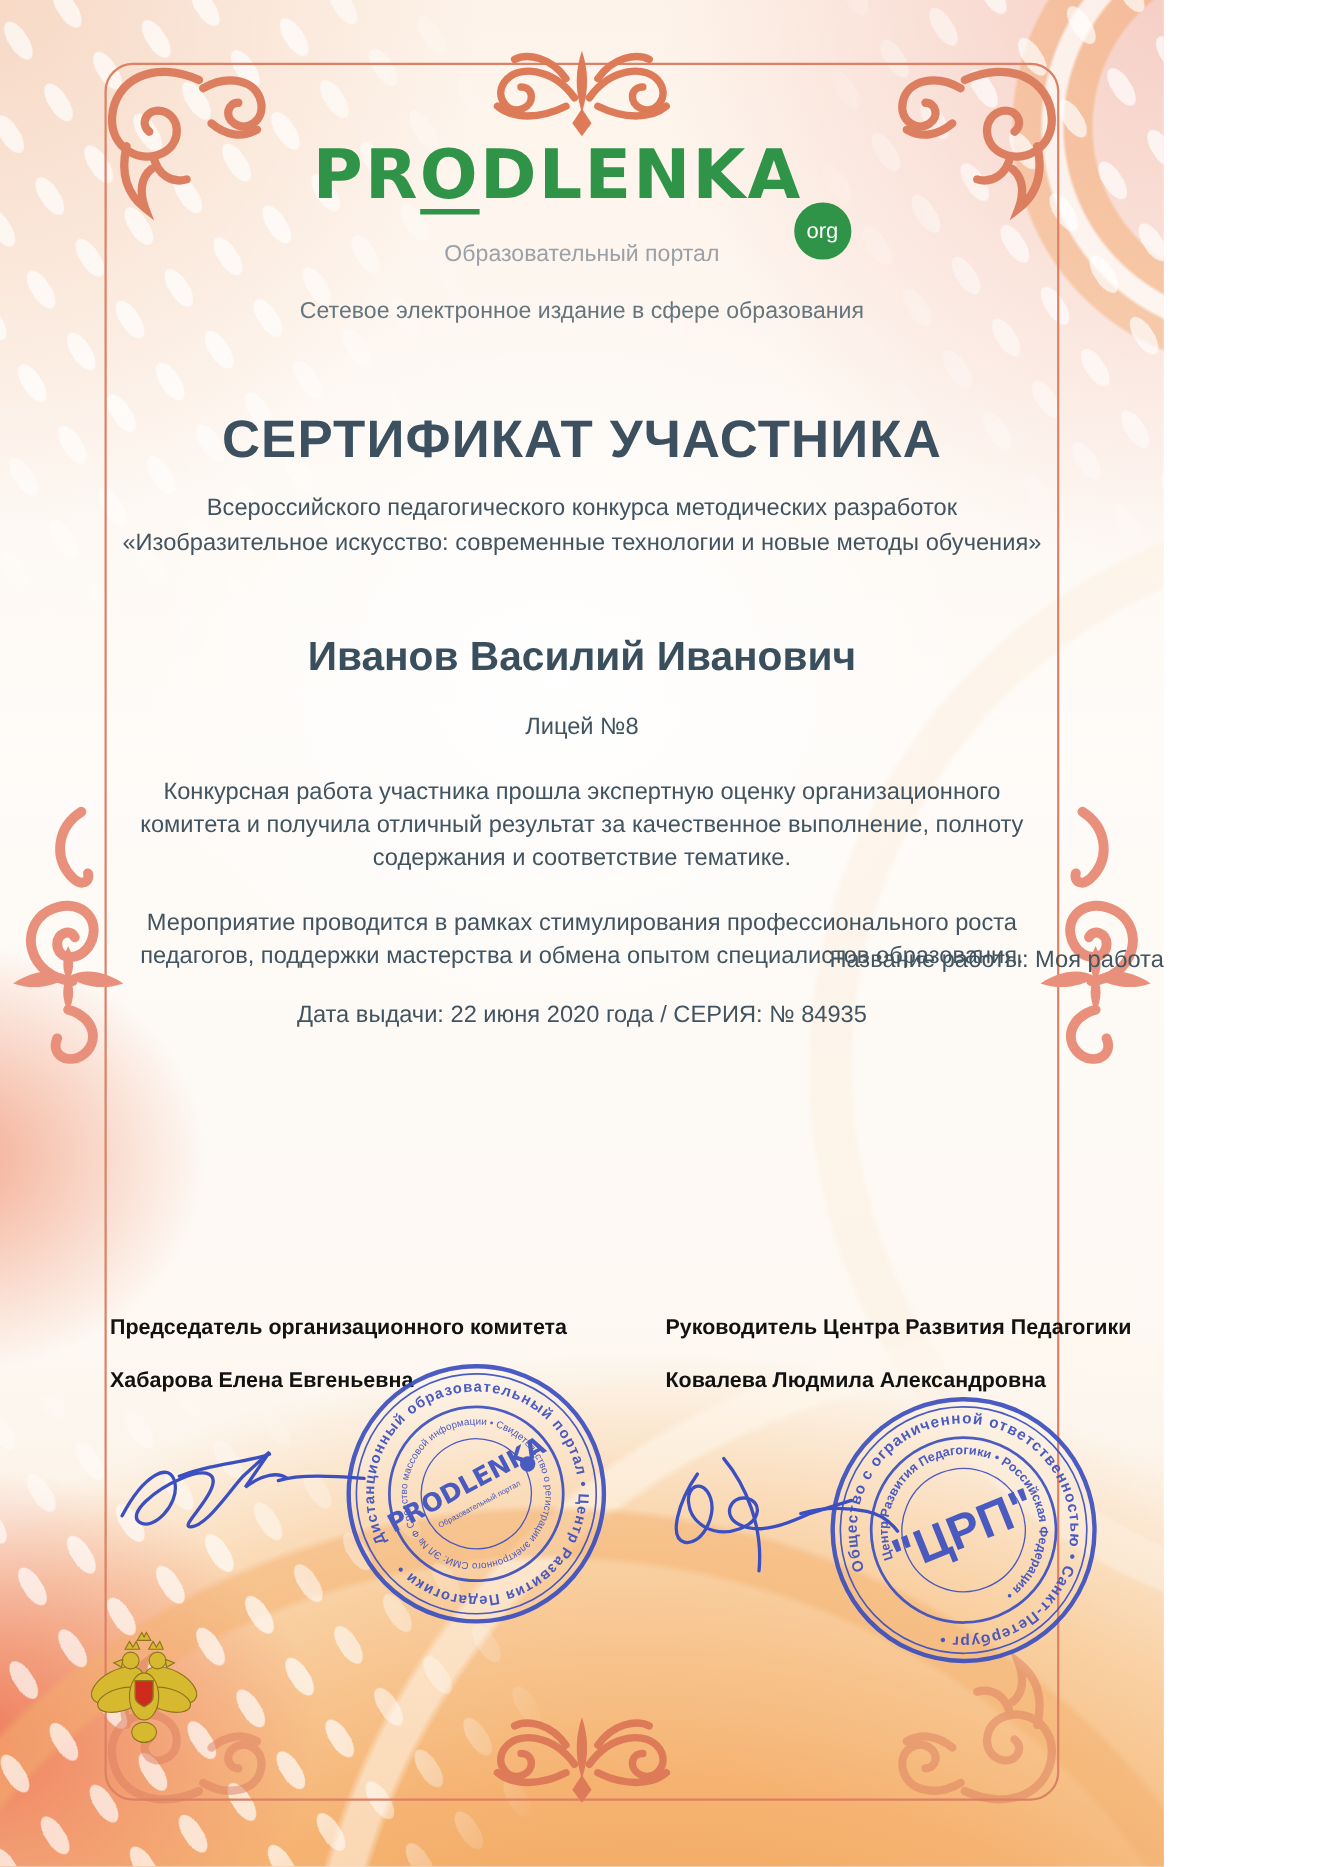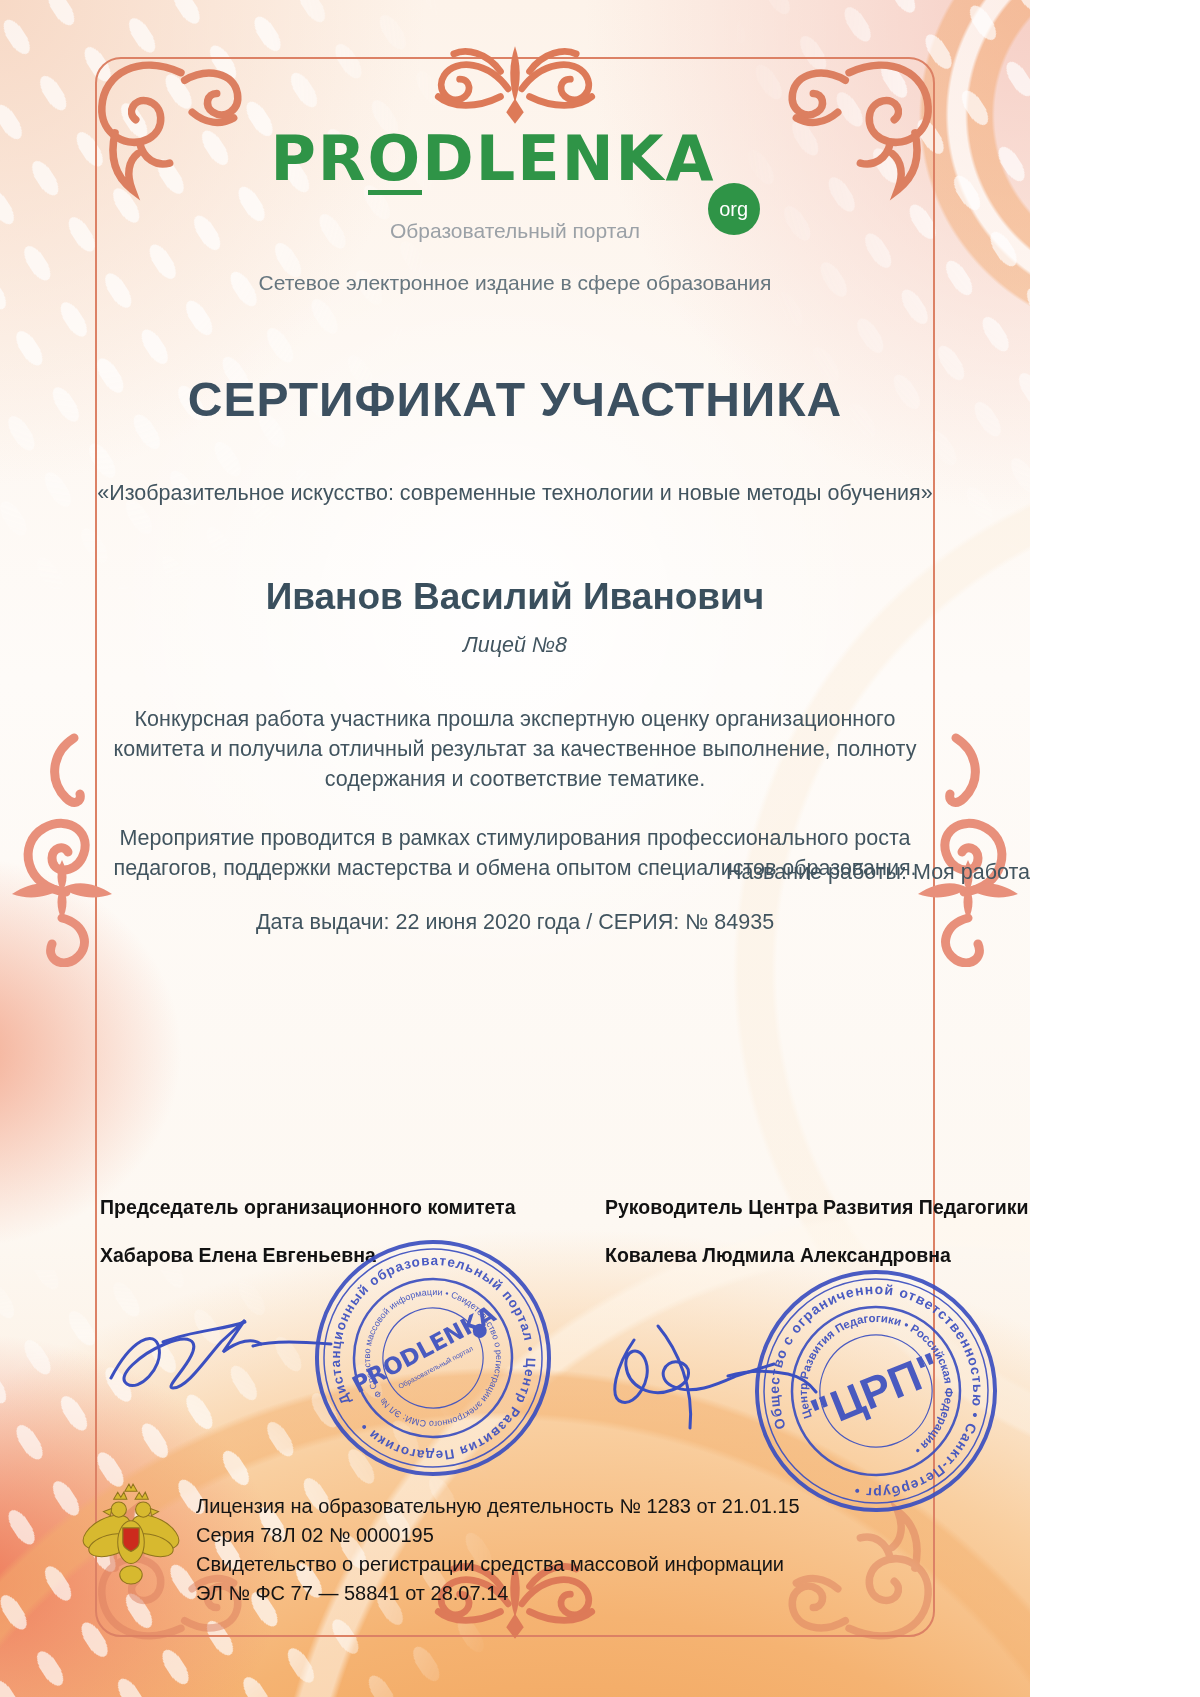--- a/index.html
+++ b/index.html
@@ -5,21 +5,21 @@
   html,body{margin:0;padding:0;}
   body{font-family:"Liberation Sans",sans-serif;}
   .page{position:relative;width:1030px;height:1697px;overflow:hidden;
     background:
       radial-gradient(42% 20% at -3% 93%, rgba(236,108,78,.85) 0%, rgba(236,108,78,0) 72%),
       radial-gradient(30% 16% at -4% 62%, rgba(241,152,121,.8) 0%, rgba(241,152,121,0) 72%),
       radial-gradient(55% 38% at 0% 0%, #f7d9c6 0%, rgba(247,217,198,0) 75%),
       radial-gradient(60% 42% at 100% 0%, #f6cfc6 0%, rgba(246,207,198,0) 72%),
       radial-gradient(52% 30% at 48% 36%, rgba(255,255,255,.92) 0%, rgba(255,255,255,0) 72%),
       radial-gradient(160% 95% at 55% 138%, #ee8f38 0%, #f19f52 28%, #f5b372 45%, #f9cfa0 57%, rgba(252,228,195,0) 69%),
-      linear-gradient(180deg, #fdf3ea 0%, #fefbf8 40%, #fdf8f2 72%, #fbe9d4 100%);}
+      linear-gradient(180deg, #fdf3ea 0%, #fefbf8 40%, #fdf8f2 72%, #fbe9d4 100%); padding-left: 28px;}
   .lyr{position:absolute;pointer-events:none;}
   .ring{border-radius:50%;}
   .ring-tr{left:810px;top:-215px;width:660px;height:660px;
     background:radial-gradient(circle closest-side, transparent 44%, rgba(242,160,92,.42) 45% 52%, rgba(255,252,248,.7) 53% 58%, rgba(240,155,85,.38) 59% 66%, transparent 67%);}
   .arc-b1{left:240px;top:1180px;width:1400px;height:1400px;border-radius:50%;
     background:radial-gradient(circle closest-side, transparent 90%, rgba(255,248,238,.55) 91% 95%, transparent 96%);}
   .arc-b2{left:-250px;top:1330px;width:1500px;height:1500px;border-radius:50%;
     background:radial-gradient(circle closest-side, transparent 88%, rgba(243,176,110,.5) 89% 94%, transparent 95%);}
   .arc-mid{left:700px;top:420px;width:1100px;height:1100px;border-radius:50%;
     background:radial-gradient(circle closest-side, transparent 86%, rgba(252,240,225,.55) 87% 93%, transparent 94%);}
@@ -57,21 +57,21 @@
   .o-u{display:inline-block;padding-bottom:1px;border-bottom:5px solid #2f9447;line-height:.95;}
   .org-badge{display:inline-block;width:52px;height:52px;border-radius:50%;background:#2f9447;color:#fff;
     font-size:20px;line-height:52px;text-align:center;vertical-align:-36px;margin-left:-8px;font-weight:400;}
   .logo-sub{top:219px;color:#9ba1a7;font-size:21px;}
   .tagline{top:271px;color:#66767f;font-size:21px;}
   .title{top:372px;color:#3c5060;font-size:48px;font-weight:700;letter-spacing:1px;}
   .contest1{top:449px;}  .contest2{top:481px;}
   .bodytxt{color:#41545f;font-size:21.5px;}
   .receives{top:539px;font-size:20px;}
   .name{top:576px;color:#3a4f5d;font-size:37px;font-weight:700;}
-  .orgline{top:633px;font-style:italic;}
+  .orgline{top:648px;}
   .para{line-height:30px;left:110px;right:110px;}
   .para1{top:704px;}
   .para2{top:823px;}
   .workline{top:860px;text-align:right;}
   .dateline{top:910px;}
   .sig{position:absolute;font-size:19.5px;font-weight:700;color:#121212;text-align:right;white-space:nowrap;}
   .sl-role{left:100px;top:1196px;} .sl-name{left:100px;top:1244px;}
   .sr-role{left:605px;top:1196px;} .sr-name{left:605px;top:1244px;}
   .stamp{position:absolute;opacity:.92;}
   .stamp-left{left:311px;top:1236px;width:244px;height:244px;}
@@ -181,20 +181,21 @@
       </svg>
     </div>
 
   <div class="ctext logo-row">
     <span class="brand"><span>PR</span><span class="o-u">O</span><span>DLENKA</span></span><span class="org-badge">org</span>
   </div>
   <div class="ctext logo-sub">Образовательный портал</div>
   <div class="ctext tagline">Сетевое электронное издание в сфере образования</div>
 
   <div class="ctext title">СЕРТИФИКАТ УЧАСТНИКА</div>
+  <div class="ctext bodytxt contest1">Всероссийского педагогического конкурса методических разработок</div>
   <div class="ctext bodytxt contest2">«Изобразительное искусство: современные технологии и новые методы обучения»</div>
   <div class="ctext name">Иванов Василий Иванович</div>
   <div class="ctext bodytxt orgline">Лицей №8</div>
   <div class="ctext bodytxt para para1">Конкурсная работа участника прошла экспертную оценку организационного комитета и получила отличный результат за качественное выполнение, полноту содержания и соответствие тематике.</div>
   <div class="ctext bodytxt para para2">Мероприятие проводится в рамках стимулирования профессионального роста педагогов, поддержки мастерства и обмена опытом специалистов образования.</div>
   <div class="ctext bodytxt workline">Название работы: Моя работа</div>
   <div class="ctext bodytxt dateline">Дата выдачи: 22 июня 2020 года / СЕРИЯ: № 84935</div>
 
   <div class="sig sl-role">Председатель организационного комитета</div>
   <div class="sig sl-name">Хабарова Елена Евгеньевна</div>
@@ -276,21 +277,15 @@
         <path d="M31,27 l-8,3 7,4 z"></path>
         <path d="M69,27 l8,3 -7,4 z"></path>
         <path d="M33,18 l4,-7 3,5 3,-5 3,7 z"></path>
         <path d="M54,18 l4,-7 3,5 3,-5 3,7 z"></path>
         <path d="M44,10 l4,-7 2,4 2,-4 4,7 z"></path>
       </g>
       <path d="M42,46 h16 v14 c0,6 -8,9 -8,9 c0,0 -8,-3 -8,-9 z" fill="#cc2b1d" stroke="#8f741d" stroke-width="1.2"></path>
     </svg>
   </div>
 
-  <div class="legal">
-    <div>Лицензия на образовательную деятельность № 1283 от 21.01.15</div>
-    <div>Серия 78Л 02 № 0000195</div>
-    <div>Свидетельство о регистрации средства массовой информации</div>
-    <div>ЭЛ № ФС 77 — 58841 от 28.07.14</div>
-  </div>
 
 
 </div>
 
 </body></html>

